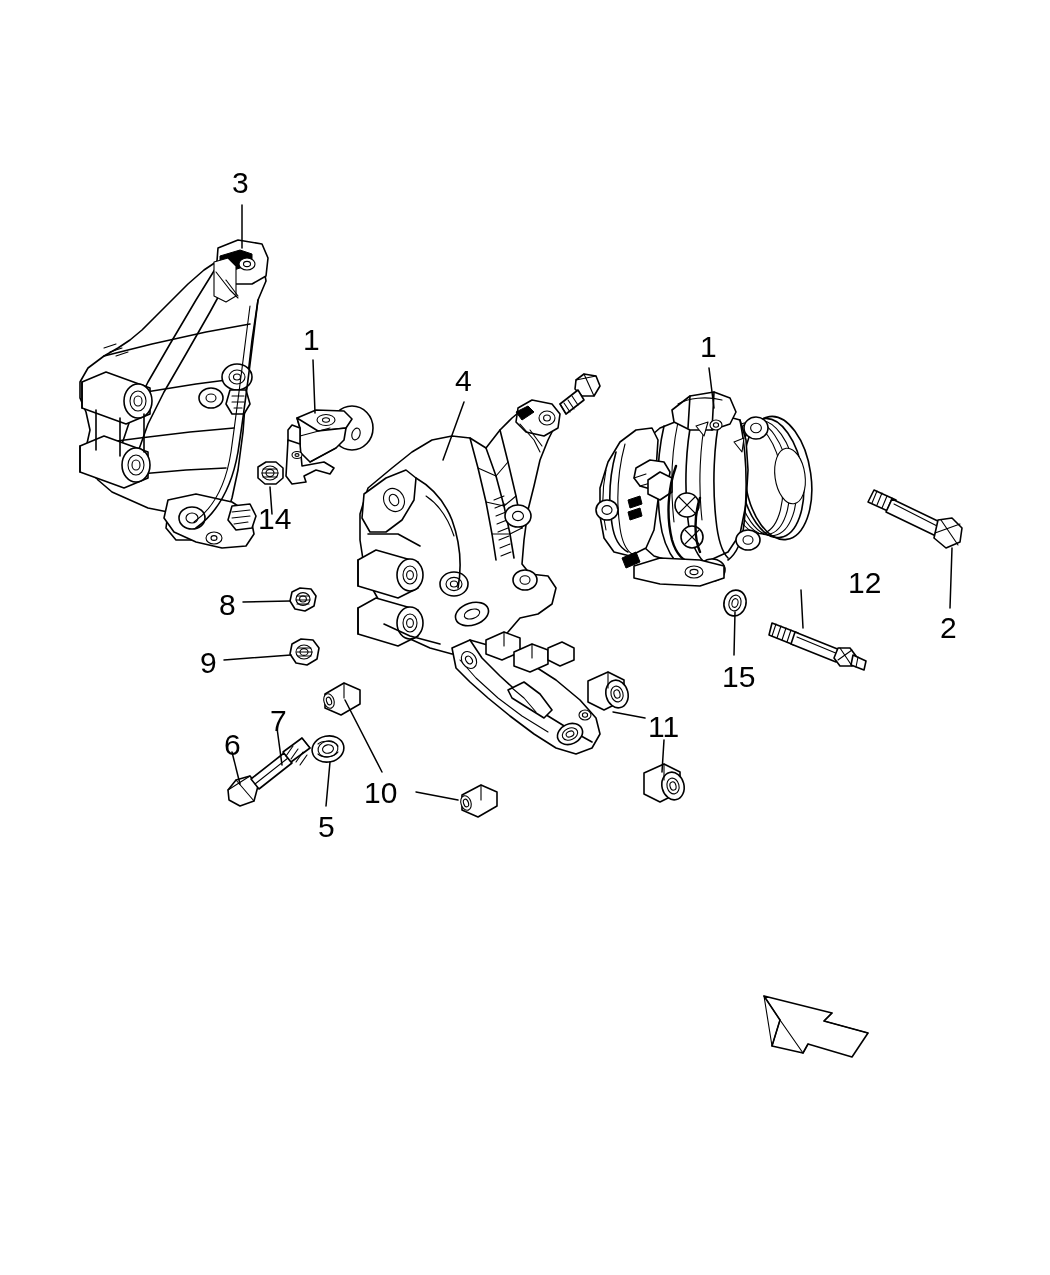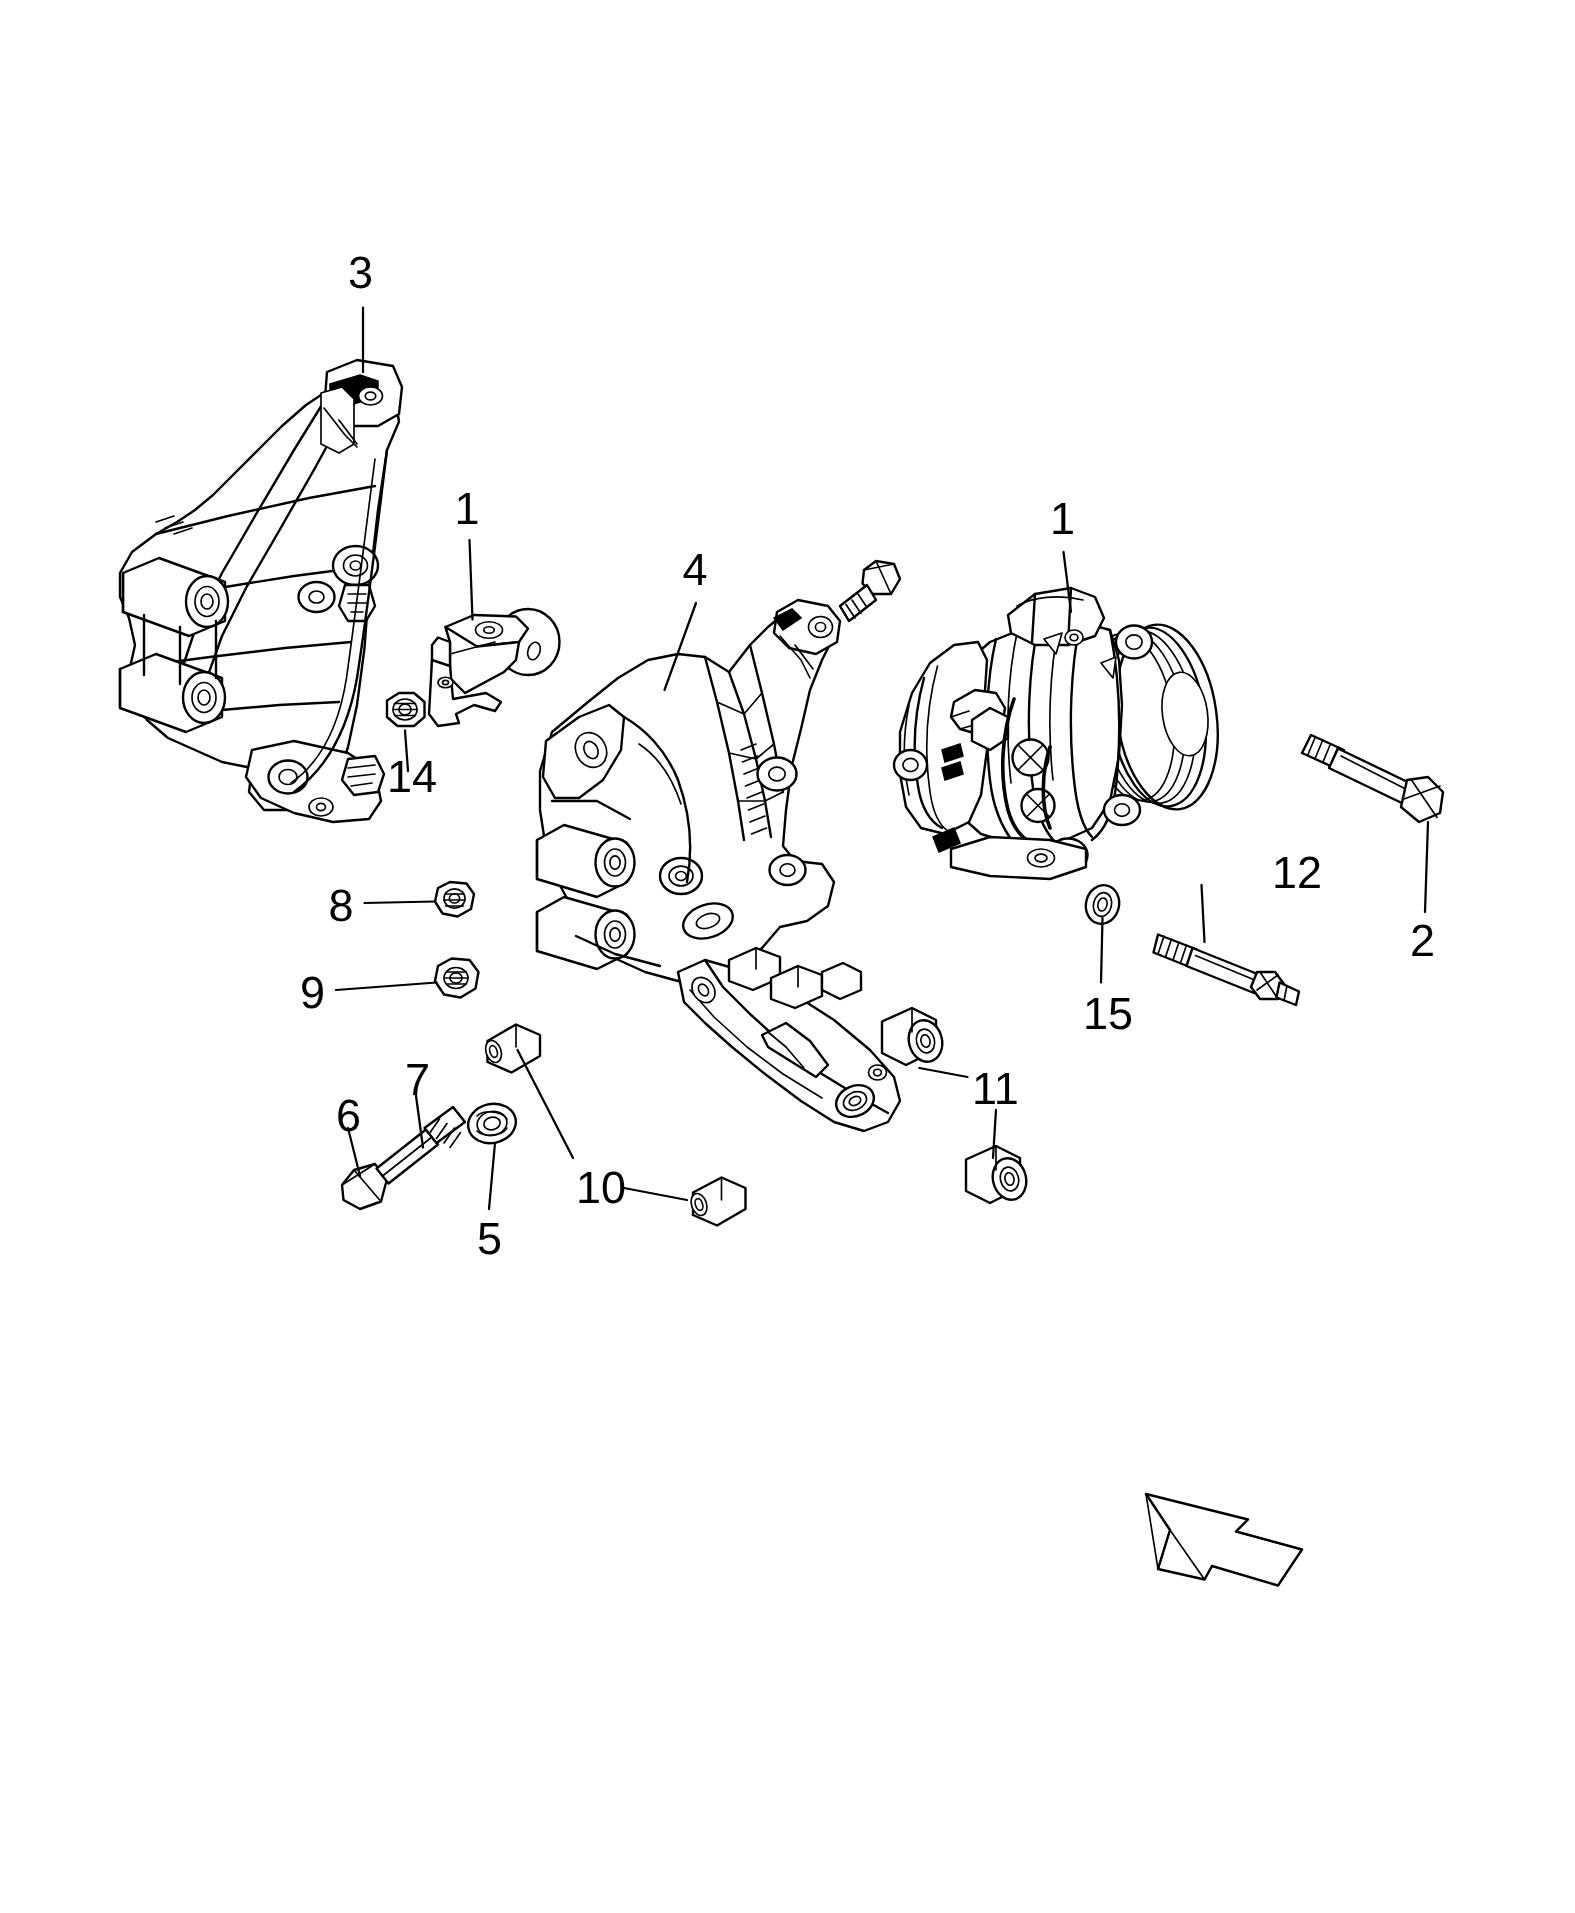--- a/index.html
+++ b/index.html
@@ -448,20 +448,20 @@
 
   <div class="callout-num" style="left:700px;top:332px;">1</div>
   <div class="callout-num" style="left:940px;top:613px;">2</div>
   <div class="callout-num" style="left:232px;top:168px;">3</div>
   <div class="callout-num" style="left:455px;top:366px;">4</div>
   <div class="callout-num" style="left:318px;top:812px;">5</div>
   <div class="callout-num" style="left:224px;top:730px;">6</div>
   <div class="callout-num" style="left:270px;top:706px;">7</div>
   <div class="callout-num" style="left:219px;top:590px;">8</div>
   <div class="callout-num" style="left:200px;top:648px;">9</div>
-  <div class="callout-num" style="left:384px;top:778px;">10</div>
+  <div class="callout-num" style="left:364px;top:778px;">10</div>
   <div class="callout-num" style="left:648px;top:712px;text-align:right;">11</div>
   <div class="callout-num" style="left:812px;top:568px;margin-left:36px;">12</div>
   <div class="callout-num" style="left:722px;top:662px;">15</div>
   <div class="callout-num" style="left:258px;top:504px;">14</div>
   <div class="callout-num" style="left:303px;top:325px;">1</div>
 
 </div>
 
 </body></html>

